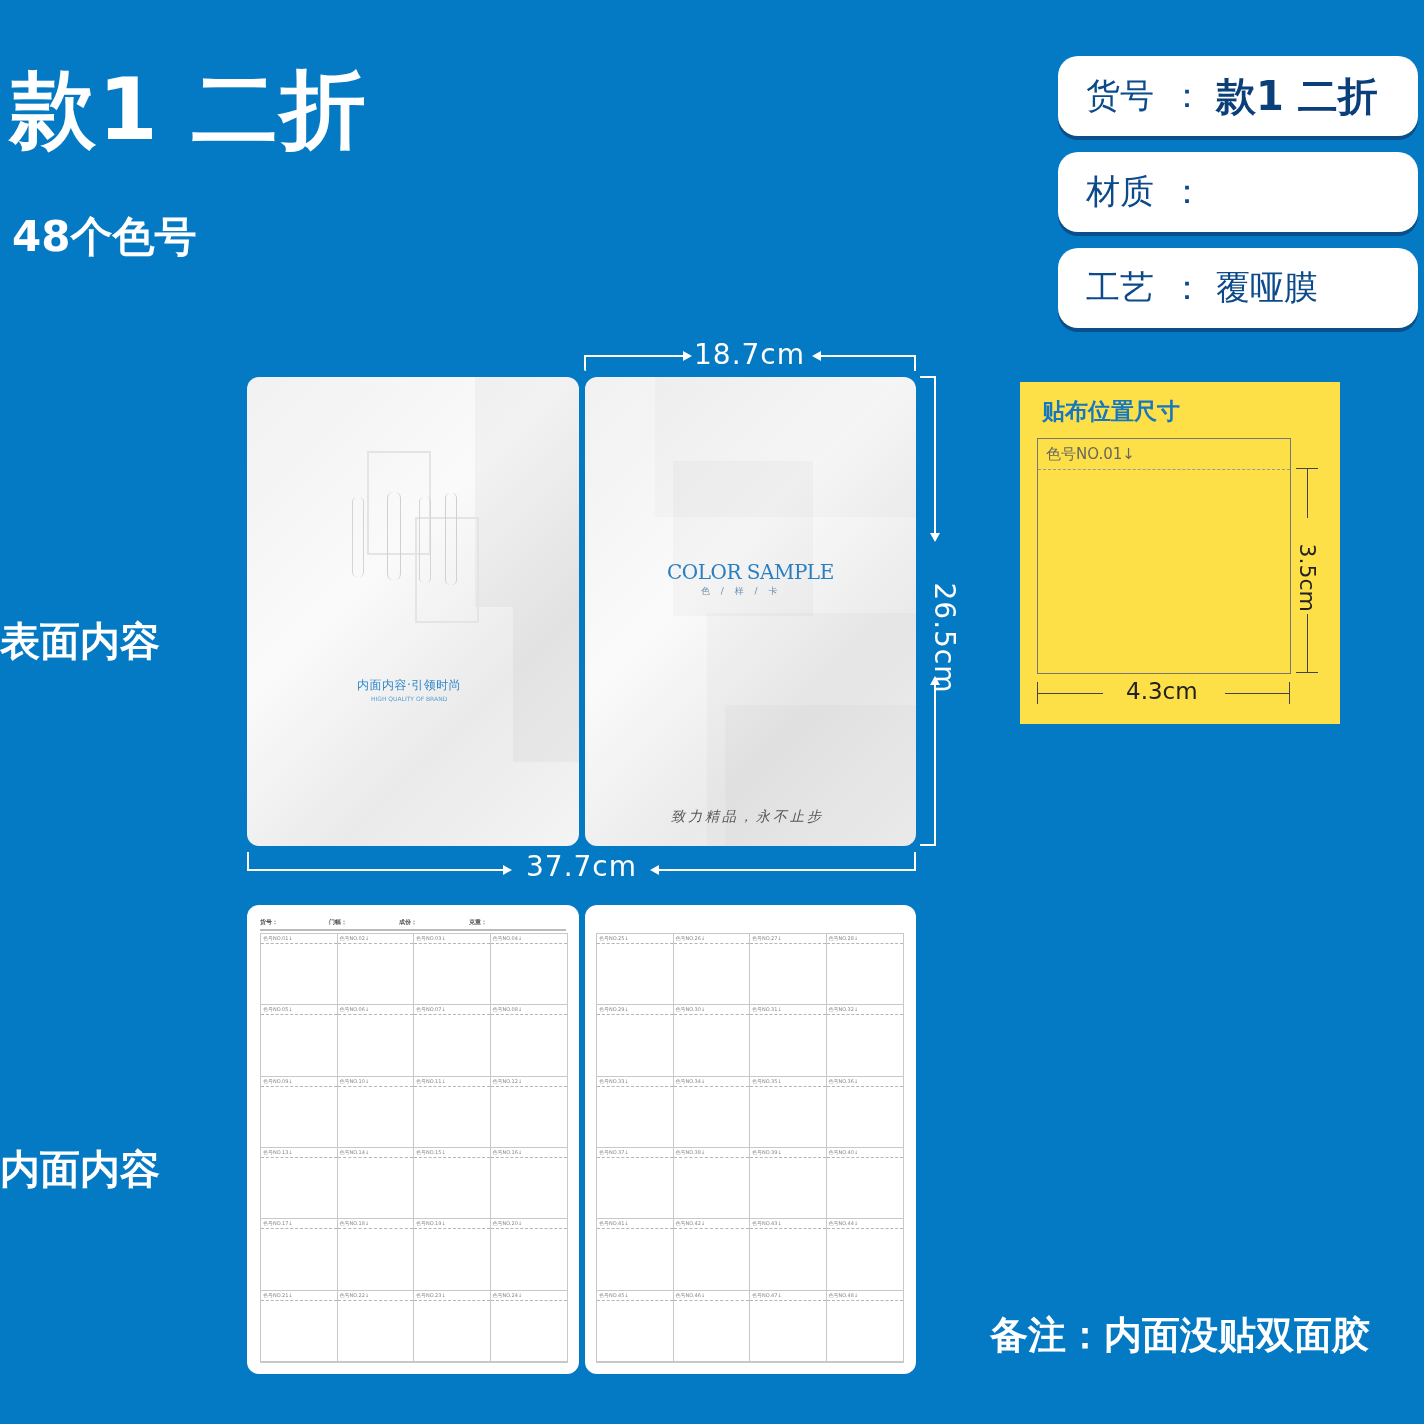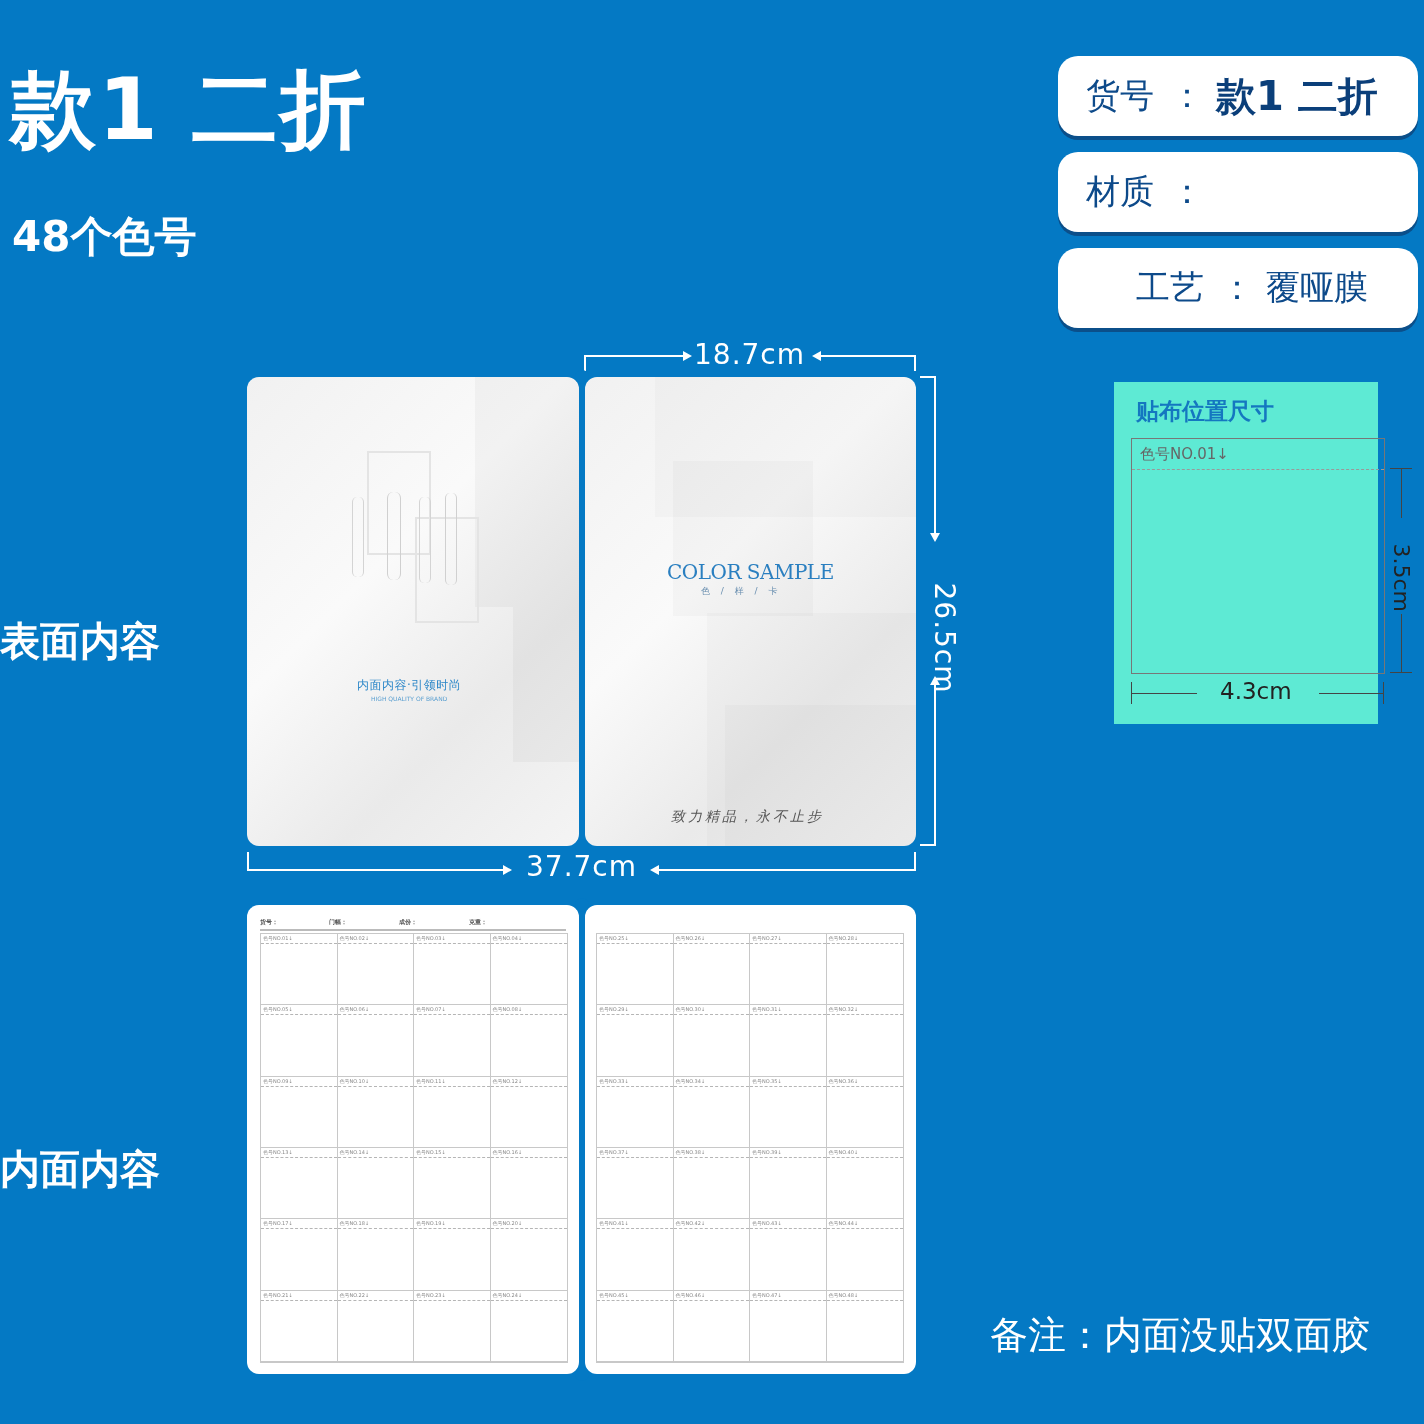--- a/index.html
+++ b/index.html
@@ -24,43 +24,43 @@
   .arrow-u{position:absolute;width:0;height:0;border-left:5px solid transparent;border-right:5px solid transparent;border-bottom:9px solid #fff;}
   
   .grid{position:absolute;display:grid;grid-template-columns:repeat(4,1fr);grid-template-rows:repeat(6,1fr);border:1px solid #c8c8c8;}
   .cell{border-right:1px solid #c8c8c8;border-bottom:1px solid #c8c8c8;position:relative;}
   .cell:nth-child(4n){border-right:none;}
   .cell-label{position:absolute;left:2px;top:1px;font-size:5px;color:#888;white-space:nowrap;}
   .cell-dash{position:absolute;left:0;right:0;top:9px;border-top:1px dashed #b5b5b5;}
   .hdr{position:absolute;font-size:6px;color:#555;font-weight:bold;}
   .notch{position:absolute;width:14px;height:14px;background:#0479c4;border-radius:50%;}
   
-  .swatch{left:1114px;top:382px;width:264px;height:342px;background:#5eead4;}
+  .swatch{left:1020px;top:382px;width:320px;height:342px;background:#fde047;}
   .swatch-title{position:absolute;left:22px;top:14px;color:#1477c0;font-size:23px;font-weight:bold;}
   .swatch-box{position:absolute;left:17px;top:56px;width:252px;height:234px;border:1.5px solid #777;}
   .swatch-label{position:absolute;left:8px;top:6px;font-size:15px;color:#666;}
   .swatch-dash{position:absolute;left:0;right:0;top:30px;border-top:1.5px dashed #999;}
-  .note{left:990px;top:1310px;font-size:38px;font-weight:normal;white-space:nowrap;}
+  .note{left:990px;top:1310px;font-size:38px;font-weight:bold;white-space:nowrap;}
 </style>
 </head>
 <body>
 
 <div class="abs title">款1 二折</div>
 <div class="abs subtitle">48个色号</div>
 
 <div class="abs spec" style="top:56px;">
   <span class="key">货号</span>
   <span class="sep">：</span>
   <span class="val-bold">款1 二折</span>
 </div>
 <div class="abs spec" style="top:152px;">
   <span class="key">材质</span>
   <span class="sep">：</span>
 </div>
-<div class="abs spec" style="top:248px;justify-content:center;">
+<div class="abs spec" style="top:248px;">
   <span class="key">工艺</span>
   <span class="sep">：</span>
   <span>覆哑膜</span>
 </div>
 
 <div class="abs side-label" style="top:588px;">表面内容</div>
 <div class="abs side-label" style="top:1116px;">内面内容</div>
 
 <div class="dim-line" style="left:584px;top:355px;width:2px;height:16px;"></div>
 <div class="dim-line" style="left:584px;top:355px;width:100px;height:2px;"></div>

